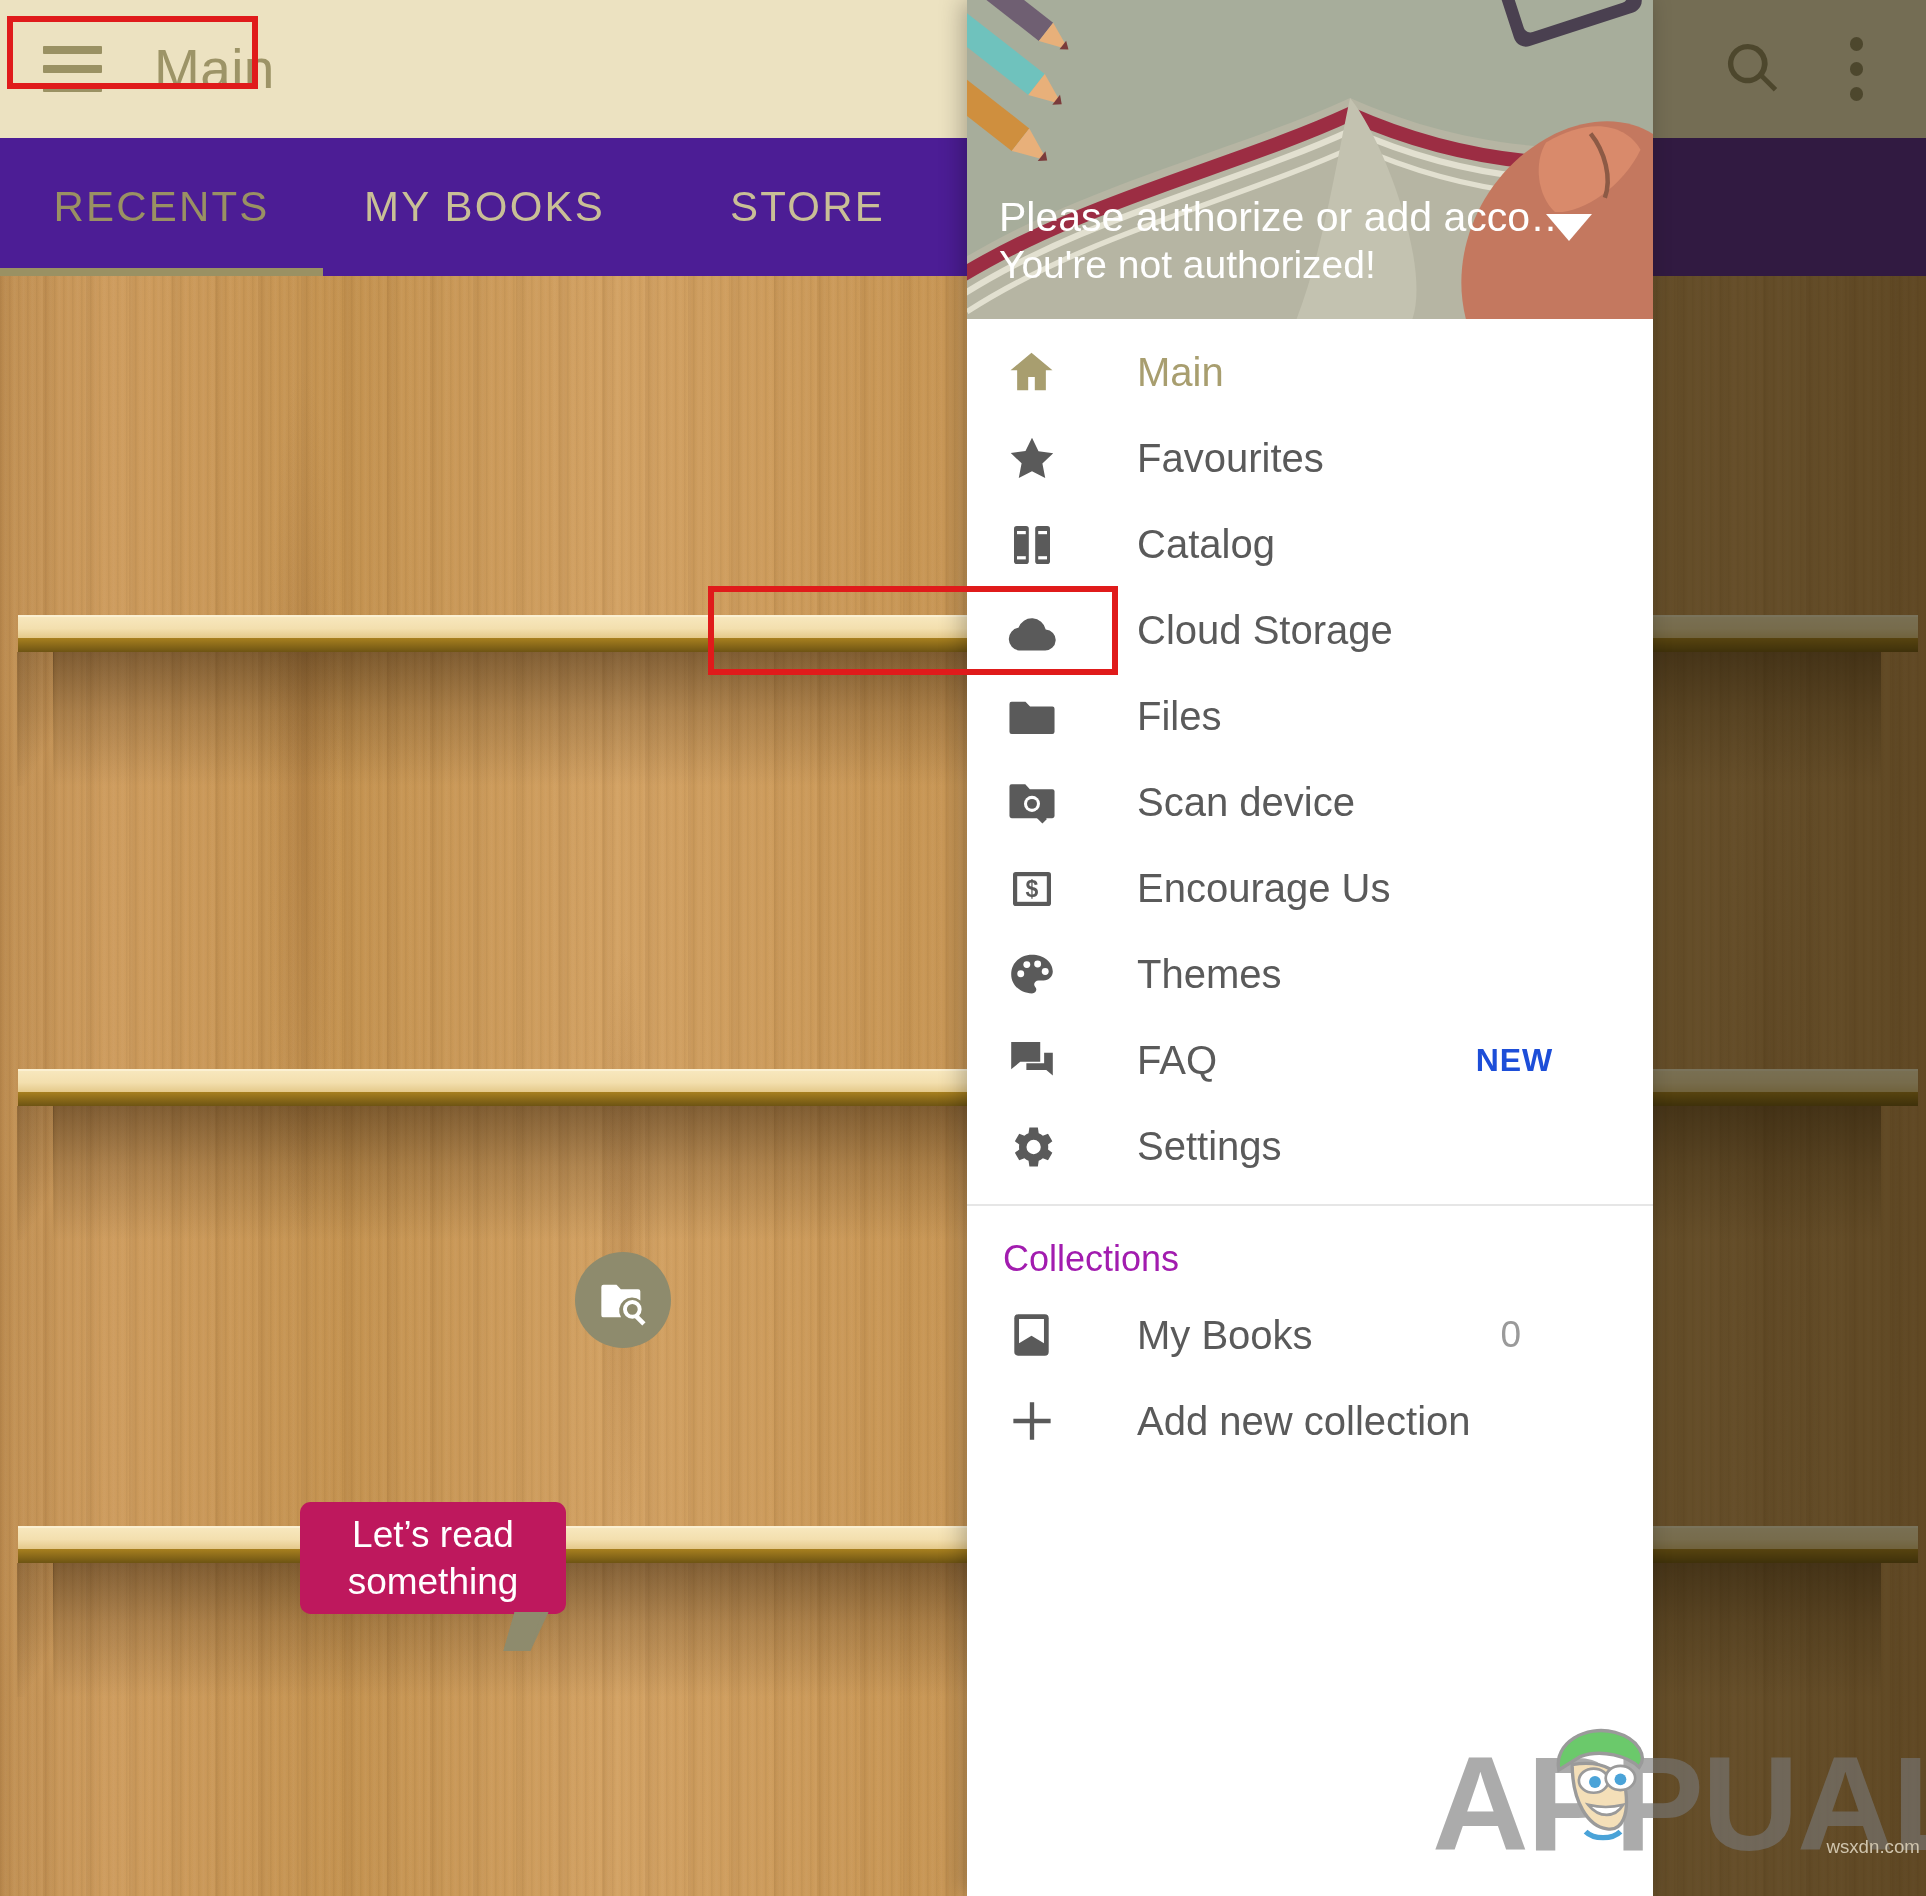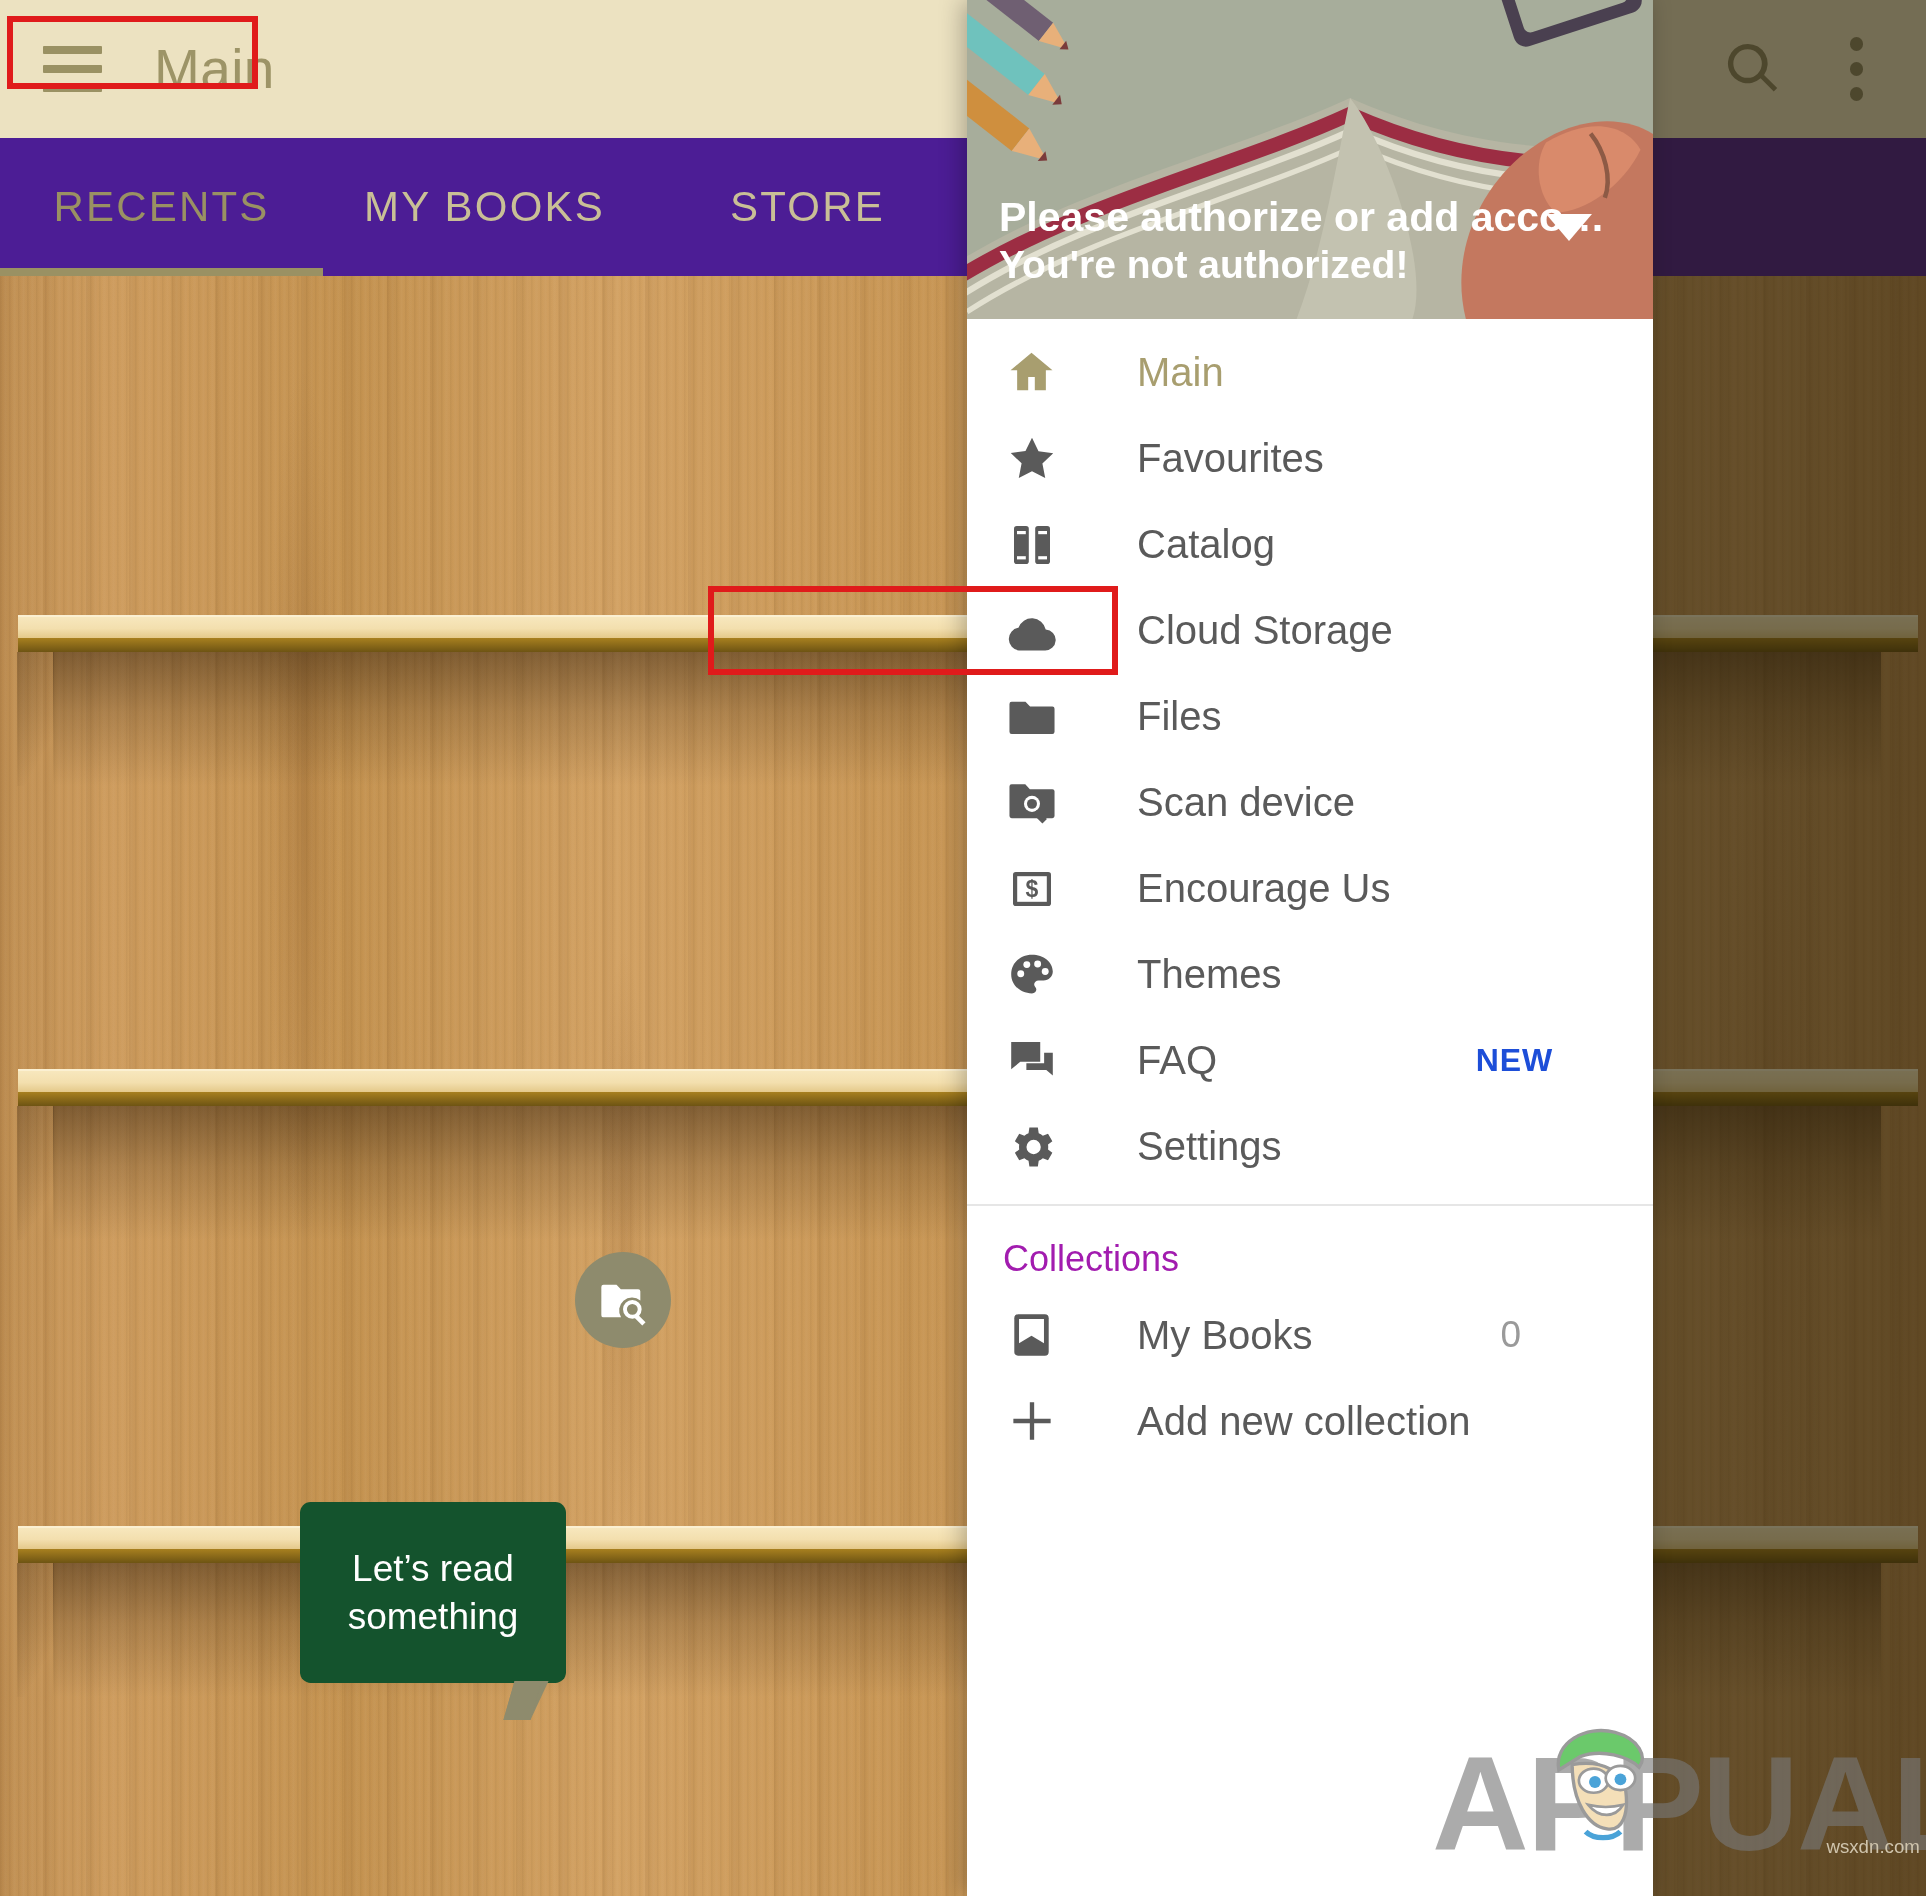--- a/index.html
+++ b/index.html
@@ -72,22 +72,22 @@
   }
   .tab { height:138px; display:flex; align-items:center; justify-content:center;
          font-size:42px; letter-spacing:2.2px; cursor:pointer; }
   .tab.t1 { width:323px; color:#9a9163; }
   .tab.t2 { width:323px; color:#c9bf96; }
   .tab.t3 { width:323px; color:#c9bf96; }
   .tab-indicator { position:absolute; left:0; bottom:0; width:323px; height:8px; background:#9a9163; }
 
   
   .bubble {
-    position:absolute; left:300px; top:1502px; width:266px; height:181px;
-    background:#14532d; border-radius:10.7px;
+    position:absolute; left:300px; top:1502px; width:266px; height:112px;
+    background:#be185d; border-radius:10.7px;
     display:flex; align-items:center; justify-content:center; text-align:center;
     color:#ffffff; font-size:37px; line-height:1.28; padding:0 16px;
   }
   .bubble:after {
     content:""; position:absolute; right:23px; bottom:-37px;
     border-left:27px solid #8e8b6d; border-right:7.1px solid transparent;
     border-top:39px solid #8e8b6d; border-bottom:0;
     transform:skewX(-16deg);
   }
   
@@ -103,21 +103,21 @@
 
   
   .drawer {
     position:absolute; top:0; left:967px; width:686px; height:1896px;
     background:#ffffff; overflow:hidden;
     box-shadow:-5.3px 0 23px rgba(0,0,0,0.28);
   }
   .drawer-header { position:relative; width:686px; height:319px; overflow:hidden;
                    background:#9ca391; }
   .illu { position:absolute; inset:0; }
-  .hdr-text { position:absolute; left:32px; bottom:30px; color:#fff;font-weight:bold; }
+  .hdr-text { position:absolute; left:32px; bottom:30px; color:#fff; }
   .hdr-line1 { font-size:41px; line-height:1.18; }
   .hdr-line2 { font-size:39px; line-height:1.22; }
   .hdr-caret { position:absolute; right:61px; bottom:78px; width:0; height:0;
     border-left:23px solid transparent; border-right:23px solid transparent;
     border-top:27px solid #ffffff; cursor:pointer; }
 
   .menu { padding-top:10.7px; }
   .mrow { display:flex; align-items:center; height:86px; padding-left:37px;
           position:relative; cursor:pointer; }
   .mrow .mi { width:55px; height:55px; display:flex; align-items:center; justify-content:center; }

